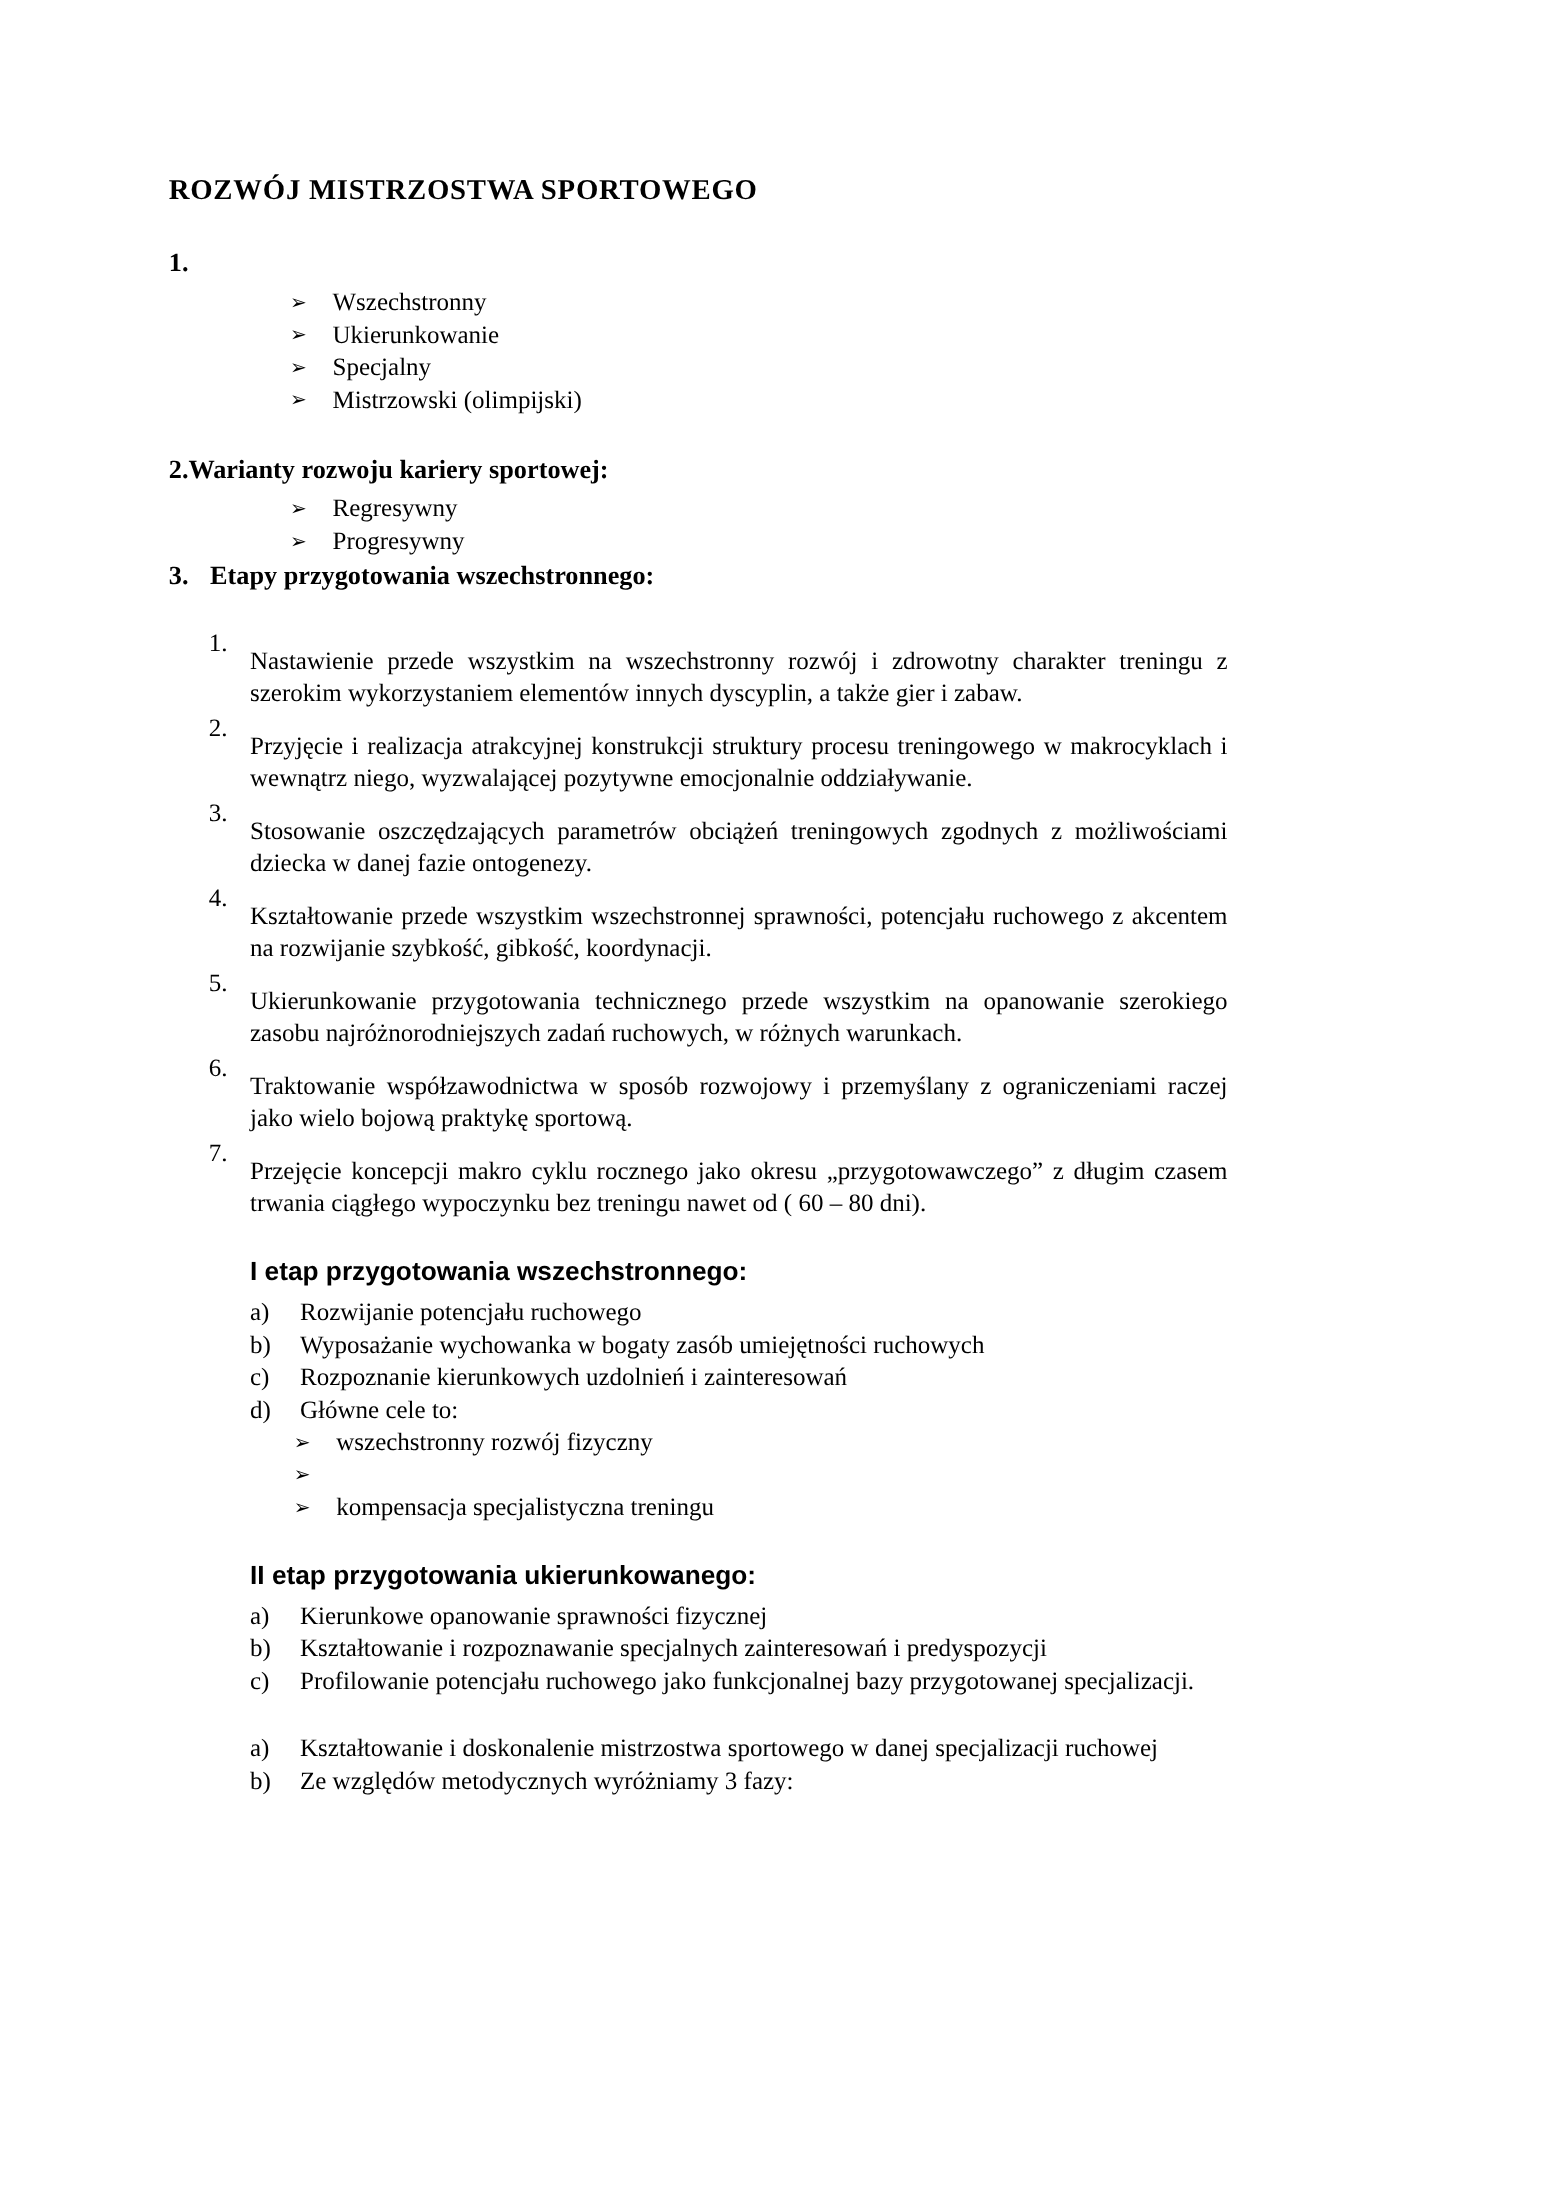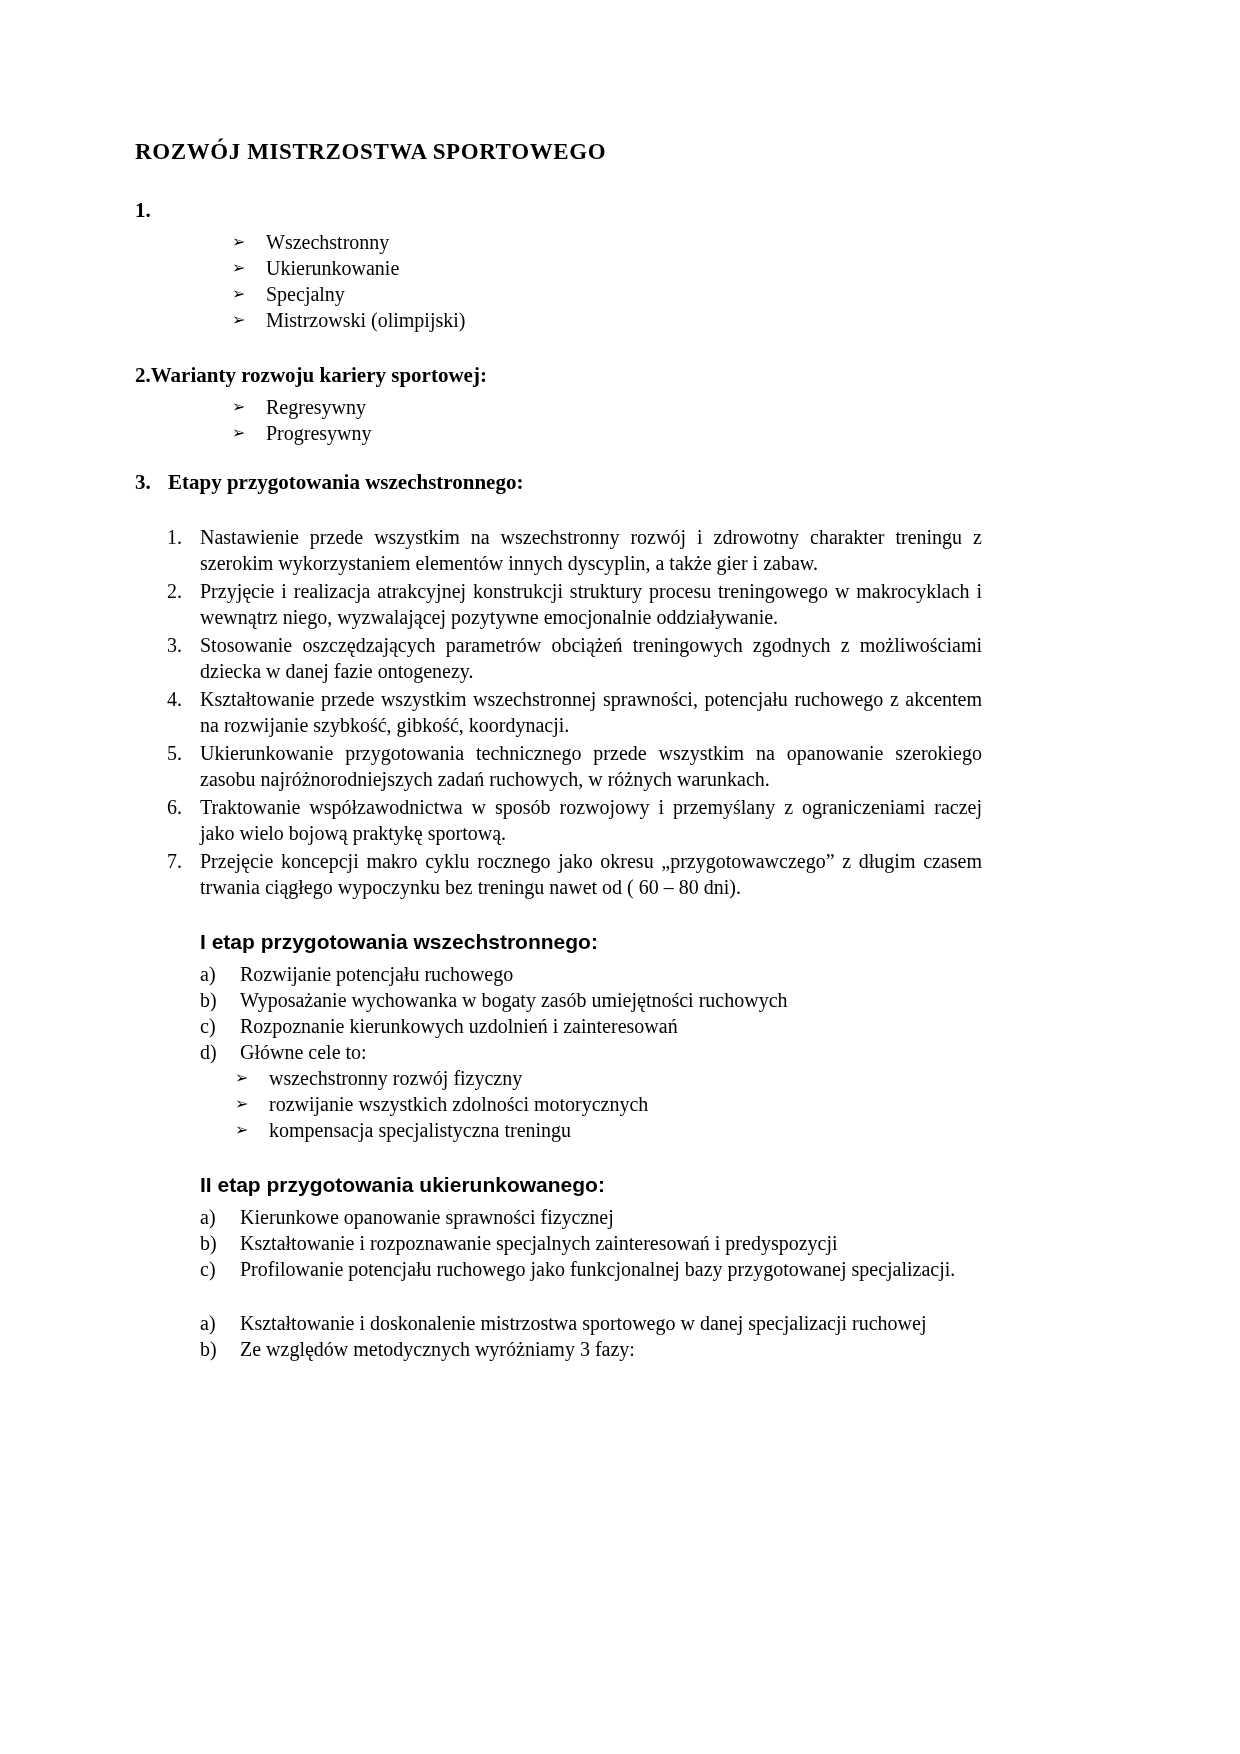--- a/index.html
+++ b/index.html
@@ -32,25 +32,25 @@
   }
   .sec-h .num { width:33px; flex-shrink:0; }
   .bullets { margin:0; }
   .bullet-row { display:flex; margin-left:97px; }
   .arrow {
     width:34px; flex-shrink:0;
     font-family:"DejaVu Sans", sans-serif;
     font-size:16px;
   }
   .gap-s1 { margin-bottom:28px; }
-  .gap-s2 { margin-bottom:22px; }
+  .gap-s2 { }
   .h3-block { margin-bottom:28px; }
   .num-item { display:flex; margin-left:32px; margin-bottom:2px; }
   .num-cell { width:33px; flex-shrink:0; }
-  .num-text { flex:1; text-align:justify; }
+  .num-text { flex:1; text-align:justify;margin-top:14px; }
   .etap { margin-top:28px; }
   .etap-gap-lg { }
   .etap-h {
     margin:0 0 5px 65px;
     font-family:"Liberation Sans", sans-serif;
     font-weight:bold;
     font-size:21px;
     line-height:28px;
   }
   .let-item { display:flex; margin-left:65px; }
@@ -162,21 +162,20 @@
       <span class="let-cell">d)</span>
       <span class="let-text">Główne cele to:</span>
     </div>
     <div class="sub-bullets">
       <div class="bullet-row">
         <span class="arrow">➢</span>
         <span>wszechstronny rozwój fizyczny</span>
       </div>
       <div class="bullet-row">
         <span class="arrow">➢</span>
-        <span>rozwijanie wszystkich zdolności motorycznych</span>
       </div>
       <div class="bullet-row">
         <span class="arrow">➢</span>
         <span>kompensacja specjalistyczna treningu</span>
       </div>
     </div>
   </div>
 
   <div class="etap etap-gap-lg">
     <h2 class="etap-h">II etap przygotowania ukierunkowanego:</h2>

